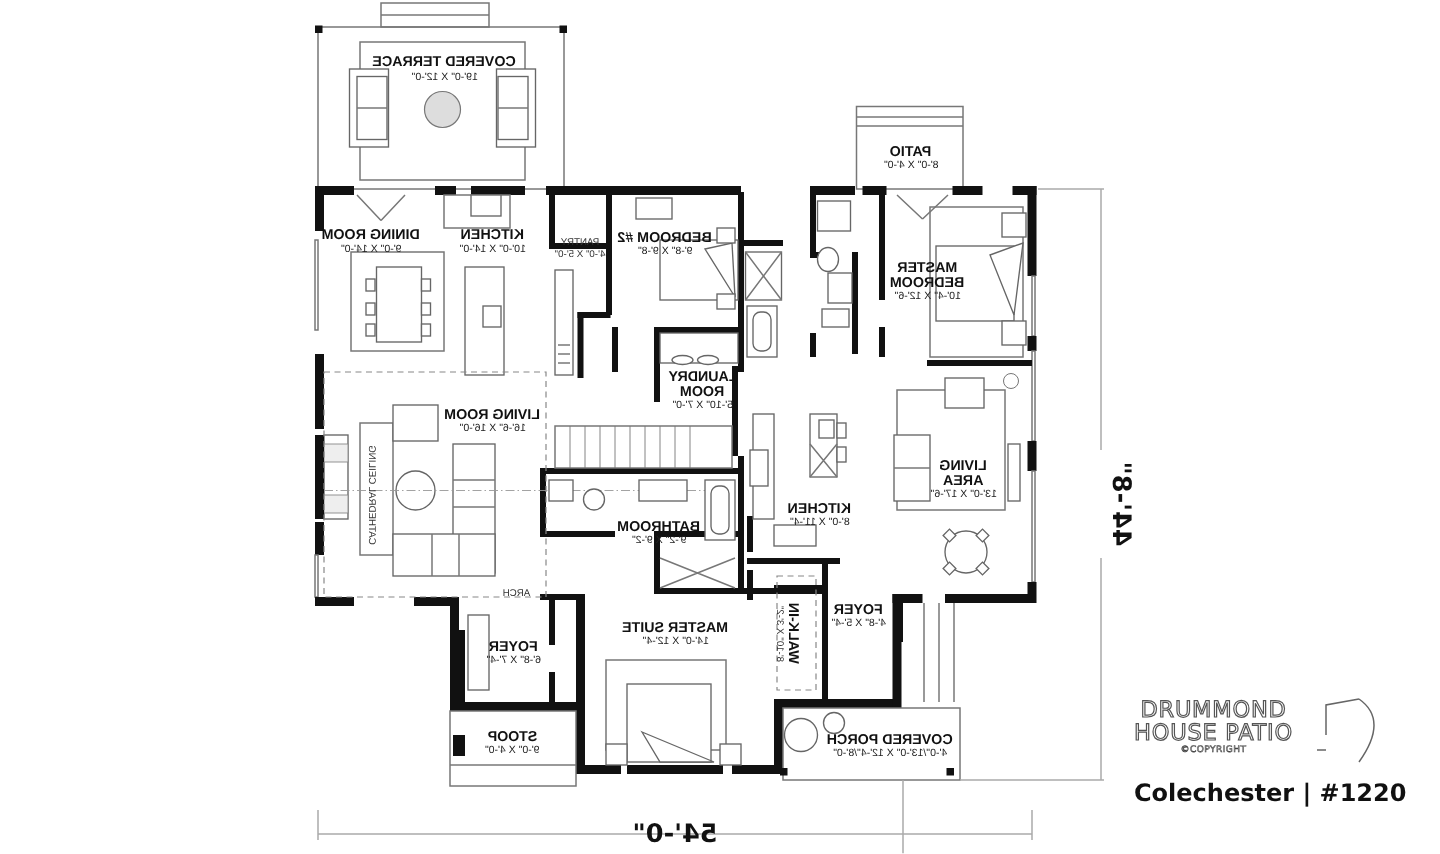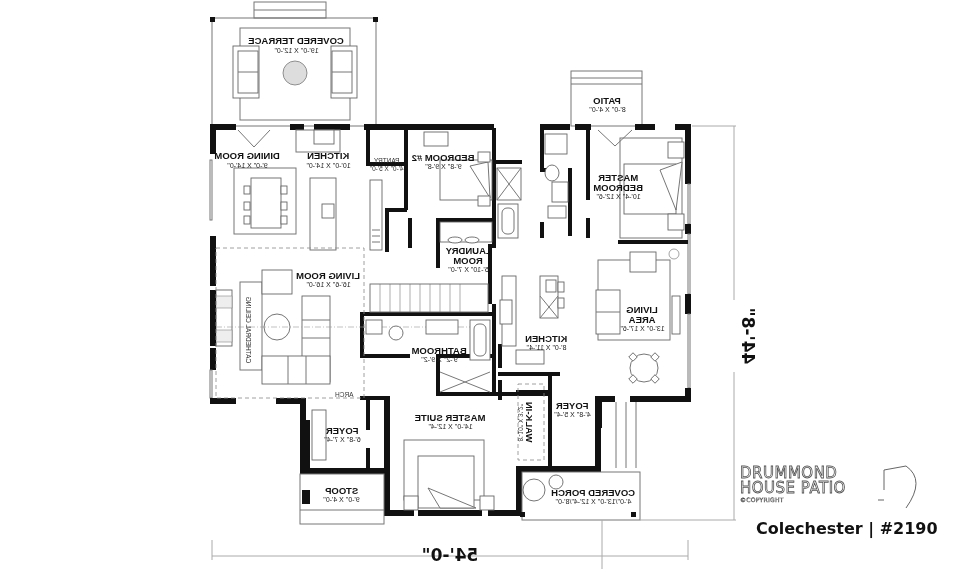--- a/index.html
+++ b/index.html
@@ -8,21 +8,21 @@
   .wall{fill:#111;}
   .thin{stroke:#777;stroke-width:1;fill:none;}
   .furn{stroke:#666;stroke-width:0.9;fill:#fff;}
   .dash{stroke:#888;stroke-width:0.8;fill:none;stroke-dasharray:4 3;}
   .dim{stroke:#aaa;stroke-width:1;fill:none;}
   .rname{font-family:"Liberation Sans",sans-serif;font-weight:bold;font-size:9.5px;fill:#111;text-anchor:middle;}
   .rsize{font-family:"Liberation Sans",sans-serif;font-size:7px;fill:#222;text-anchor:middle;}
   .small{font-family:"Liberation Sans",sans-serif;font-size:6.5px;fill:#333;text-anchor:middle;}
   .dimtext{font-family:"DejaVu Sans",sans-serif;font-weight:bold;font-size:17px;fill:#111;text-anchor:middle;}
   .mir{transform-box:fill-box;transform-origin:center;transform:scaleX(-1);}
-  .brand{position:absolute;text-align:left;}
+  .brand{position:absolute;text-align:center;}
   .brand-line{font-family:"DejaVu Sans",sans-serif;font-size:15px;color:#fff;letter-spacing:0.5px;line-height:15px;
     -webkit-text-stroke:0.8px #555;font-weight:normal;}
   .brand-copy{font-family:"DejaVu Sans",sans-serif;font-size:6px;color:#fff;-webkit-text-stroke:0.4px #444;letter-spacing:0.3px;}
   .plan-title{position:absolute;font-family:"DejaVu Sans",sans-serif;font-weight:bold;font-size:16px;color:#111;}
 </style>
 </head>
 <body>
 
 <svg width="960" height="569" viewBox="0 0 960 569">
 
@@ -356,13 +356,13 @@
     <path d="M878 500 L884 500" fill="none" stroke="#666" stroke-width="1"></path>
   </g>
 </svg>
 
 <div class="brand" style="left:740px;top:466px;width:138px;">
   <div class="brand-line">DRUMMOND</div>
   <div class="brand-line">HOUSE PATIO</div>
   <div class="brand-copy">©COPYRIGHT</div>
 </div>
 
-<div class="plan-title" style="left:756px;top:519px;">Colechester | #2190</div>
+<div class="plan-title" style="left:756px;top:519px;">Colechester | #1220</div>
 
 </body></html>

